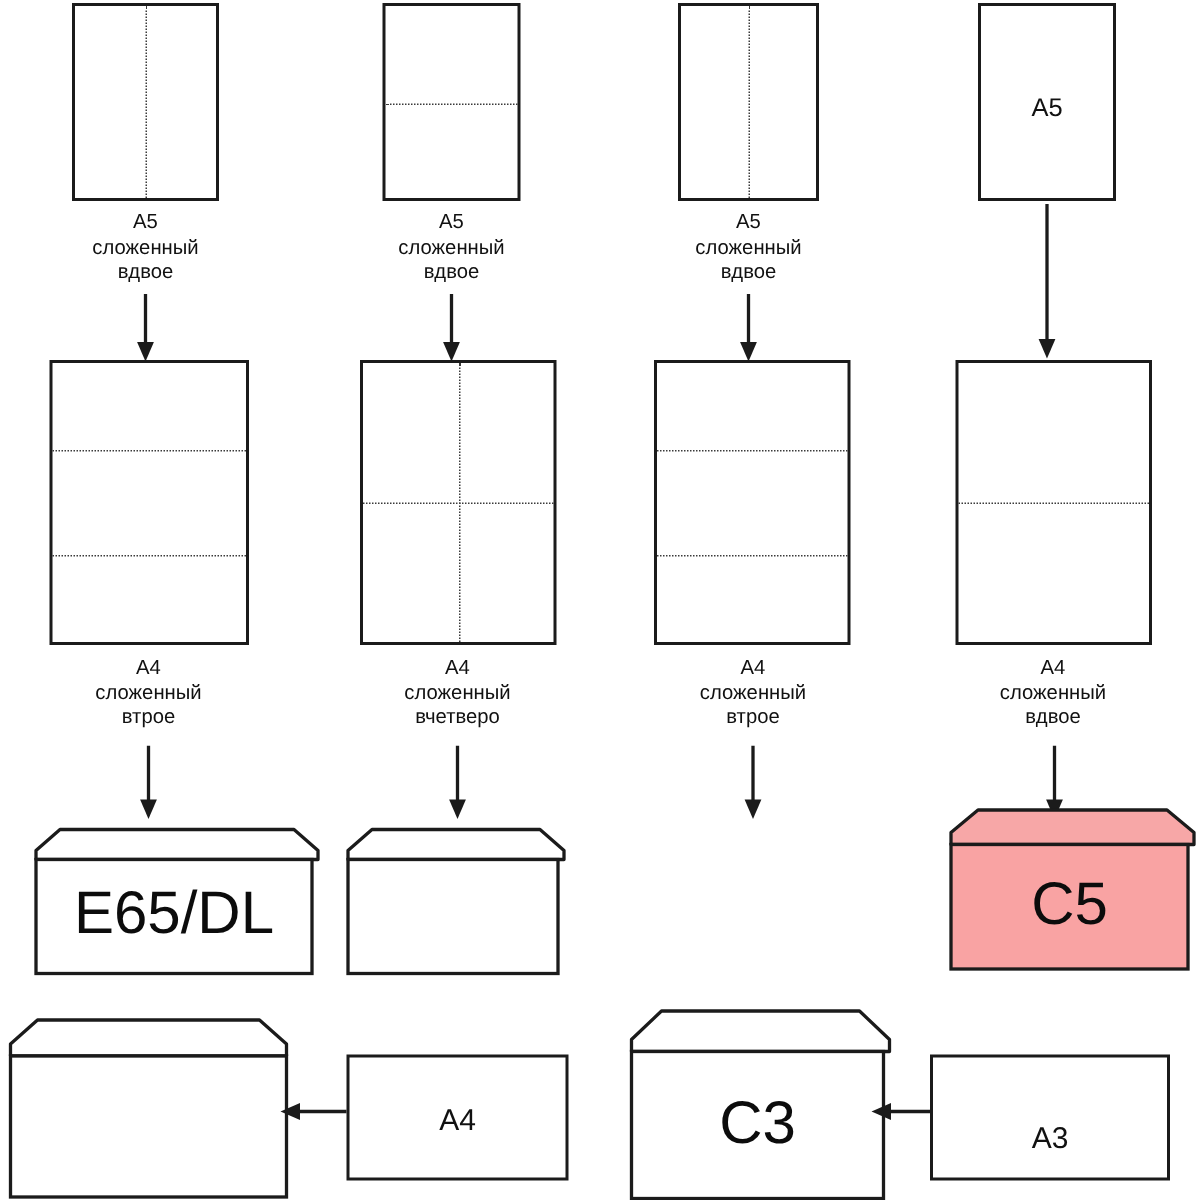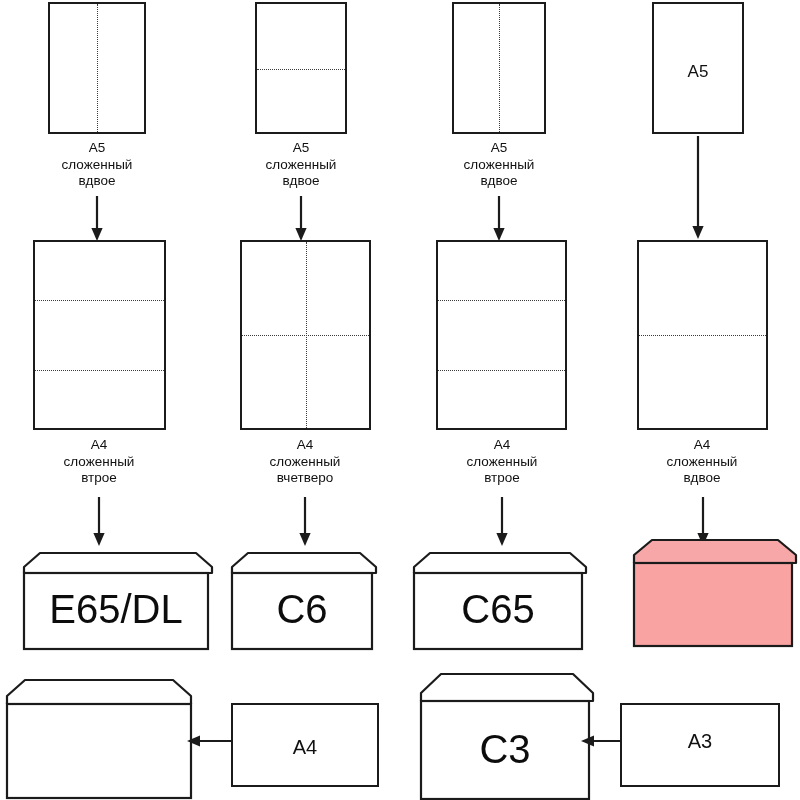--- a/index.html
+++ b/index.html
@@ -201,36 +201,29 @@
       <rect x="4" y="22" width="184" height="76" fill="#ffffff" stroke="#1b1b1b" stroke-width="2.2"></rect>
     </svg>
     <div class="env-label" style="top:36px;width:192px;">E65/DL</div>
   </div>
 
   <div class="envelope" style="left:228px;top:551px;">
     <svg width="152" height="100" viewBox="0 0 152 100">
       <polygon points="4,16 20,2 132,2 148,16 148,22 4,22" fill="#ffffff" stroke="#1b1b1b" stroke-width="2.2" stroke-linejoin="round"></polygon>
       <rect x="4" y="22" width="140" height="76" fill="#ffffff" stroke="#1b1b1b" stroke-width="2.2"></rect>
     </svg>
-    <div class="env-label" style="top:36px;width:148px;">C6</div>
-  </div>
-
-  <div class="envelope" style="left:410px;top:551px;">
-    <svg width="180" height="100" viewBox="0 0 180 100">
-      <polygon points="4,16 20,2 160,2 176,16 176,22 4,22" fill="#ffffff" stroke="#1b1b1b" stroke-width="2.2" stroke-linejoin="round"></polygon>
-      <rect x="4" y="22" width="168" height="76" fill="#ffffff" stroke="#1b1b1b" stroke-width="2.2"></rect>
-    </svg>
-    <div class="env-label" style="top:36px;width:176px;">C65</div>
-  </div>
+  </div>
+
 
   <div class="envelope" style="left:630px;top:537px;">
     <svg width="170" height="114" viewBox="0 0 170 114">
       <polygon points="4,18 22,3 148,3 166,18 166,26 4,26" fill="#f7a7a7" stroke="#1b1b1b" stroke-width="2.2" stroke-linejoin="round"></polygon>
       <rect x="4" y="26" width="158" height="83" fill="#f9a3a3" stroke="#1b1b1b" stroke-width="2.2"></rect>
     </svg>
+    <div class="env-label" style="top:44px;width:166px;">C5</div>
   </div>
 
   <div class="envelope" style="left:3px;top:678px;">
     <svg width="196" height="122" viewBox="0 0 196 122">
       <polygon points="4,18 22,2 170,2 188,18 188,26 4,26" fill="#ffffff" stroke="#1b1b1b" stroke-width="2.2" stroke-linejoin="round"></polygon>
       <rect x="4" y="26" width="184" height="94" fill="#ffffff" stroke="#1b1b1b" stroke-width="2.2"></rect>
     </svg>
   </div>
 
   <div class="arrow" style="left:186px;top:728px;">
@@ -253,16 +246,16 @@
   </div>
 
   <div class="arrow" style="left:580px;top:728px;">
     <svg width="48" height="26" viewBox="0 0 48 26">
       <line x1="46" y1="13" x2="10" y2="13" stroke="#1b1b1b" stroke-width="2.2"></line>
       <polygon points="1,13 14,7.4 14,18.6" fill="#1b1b1b"></polygon>
     </svg>
   </div>
 
   <div class="plainbox" style="left:620px;top:703px;width:160px;height:84px;">
-    <span style="top:25px;">A3</span>
+    <span style="top:43px;">A3</span>
   </div>
 
 </div>
 
 </body></html>

